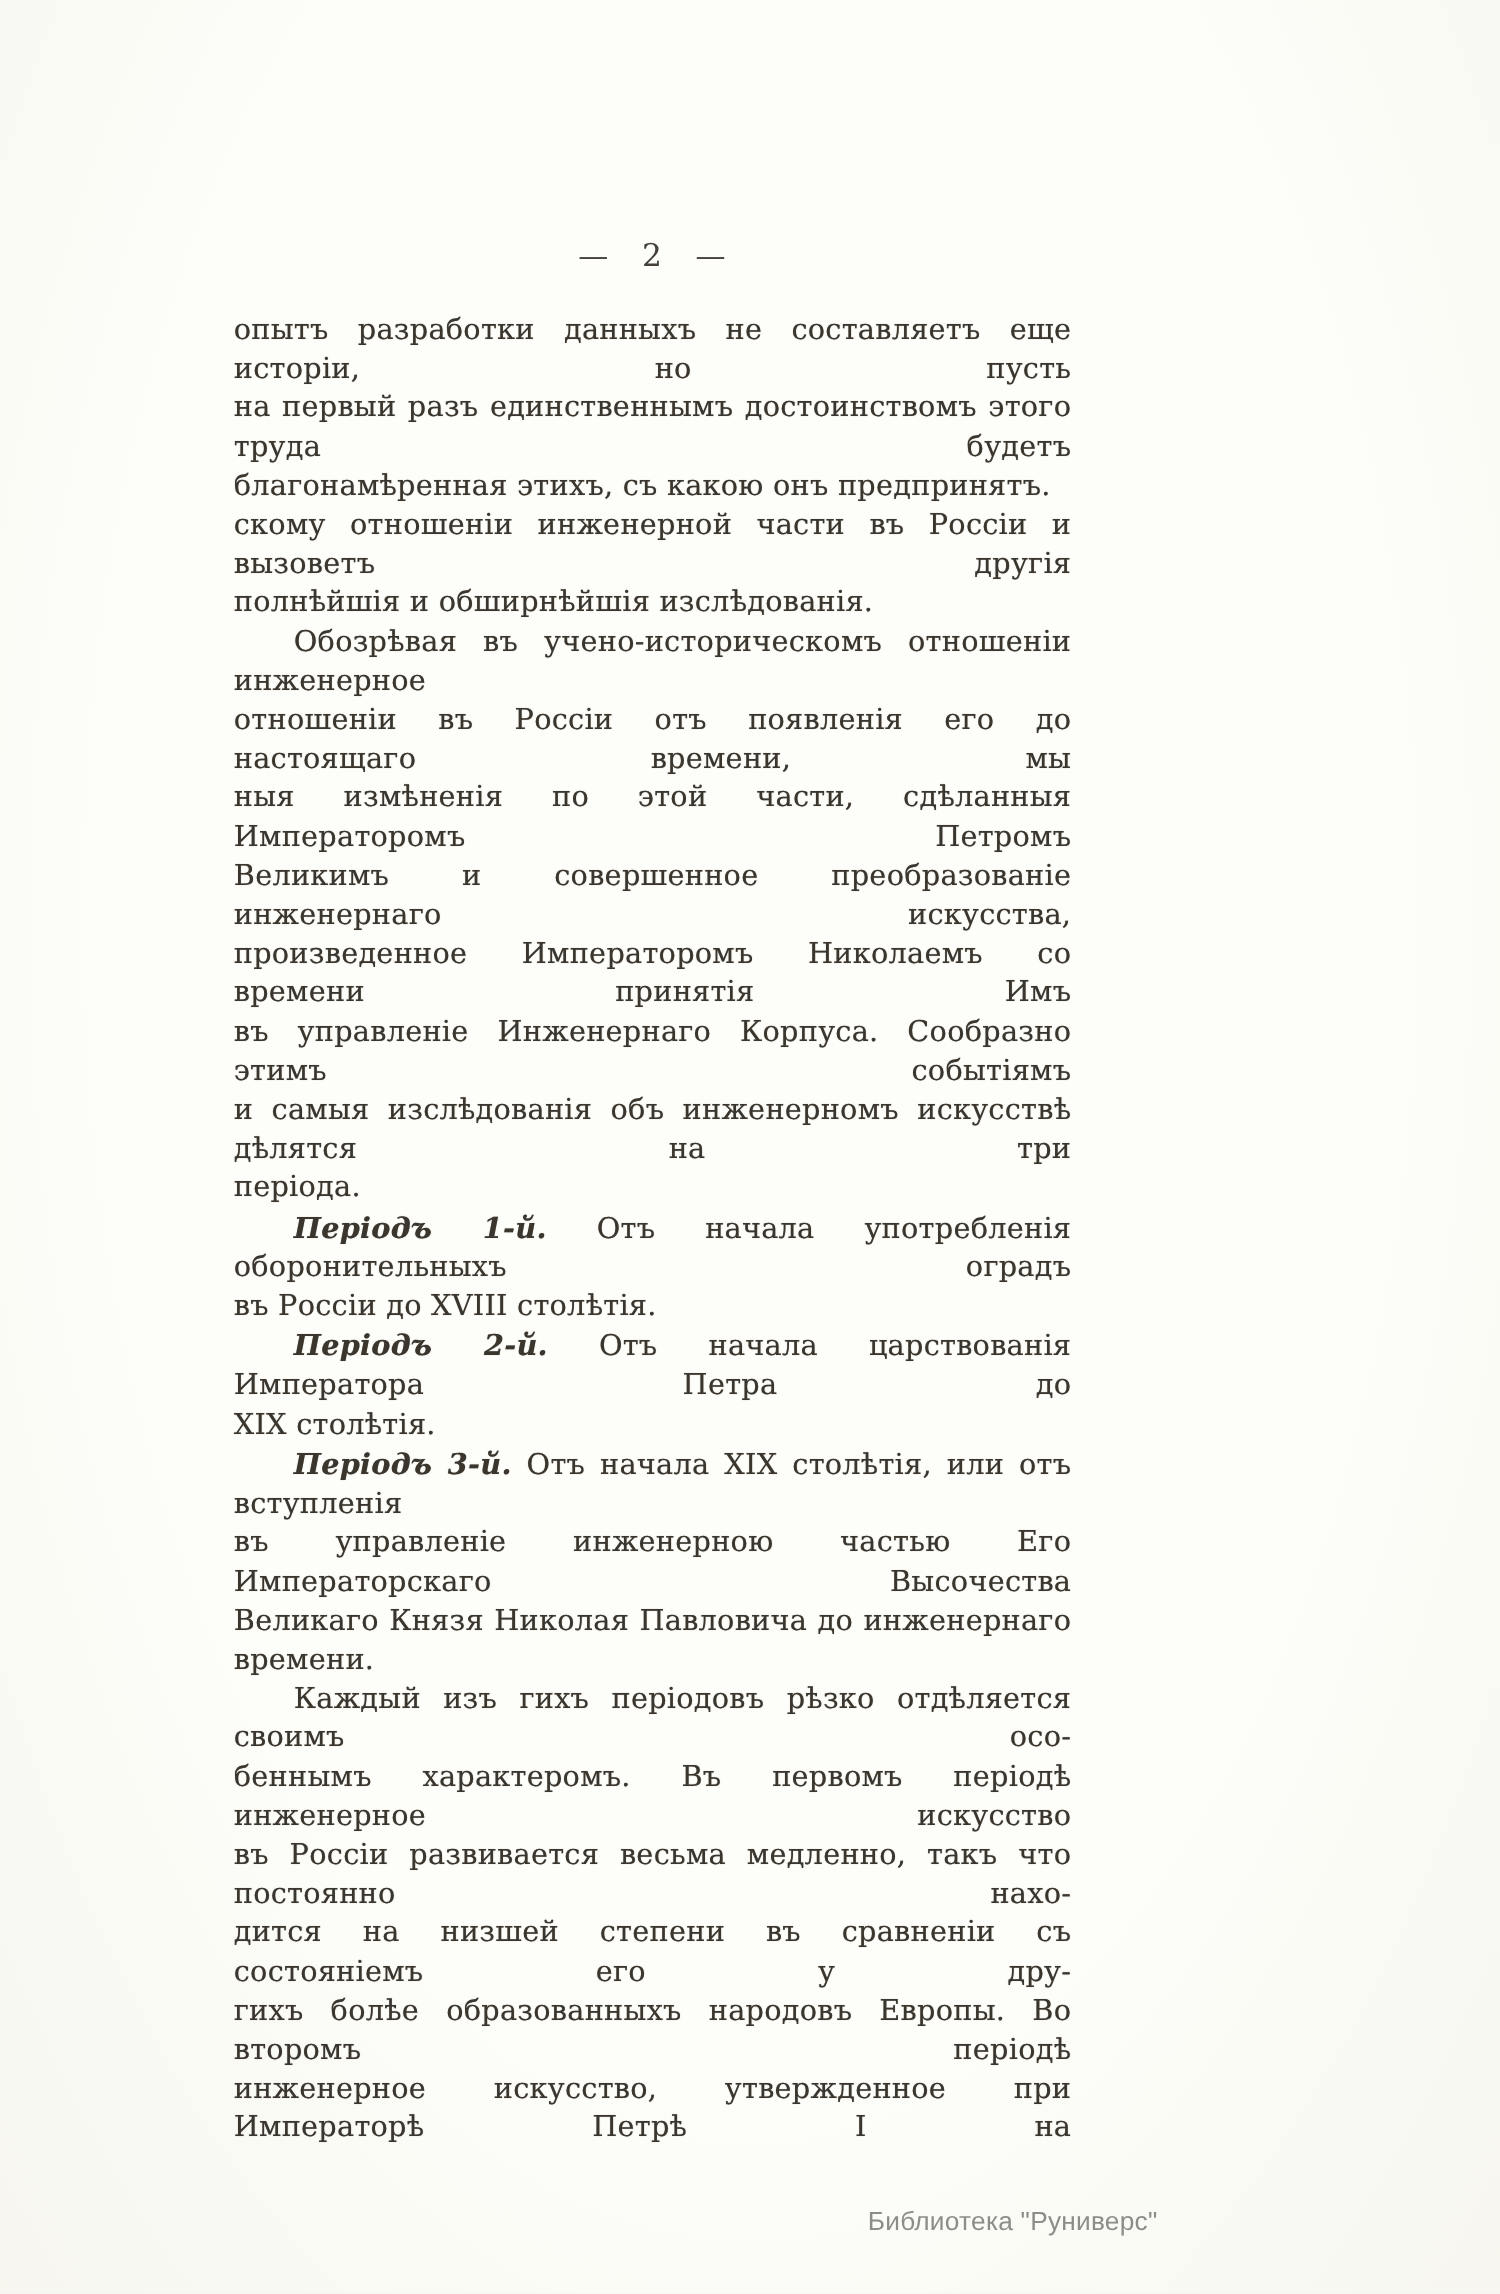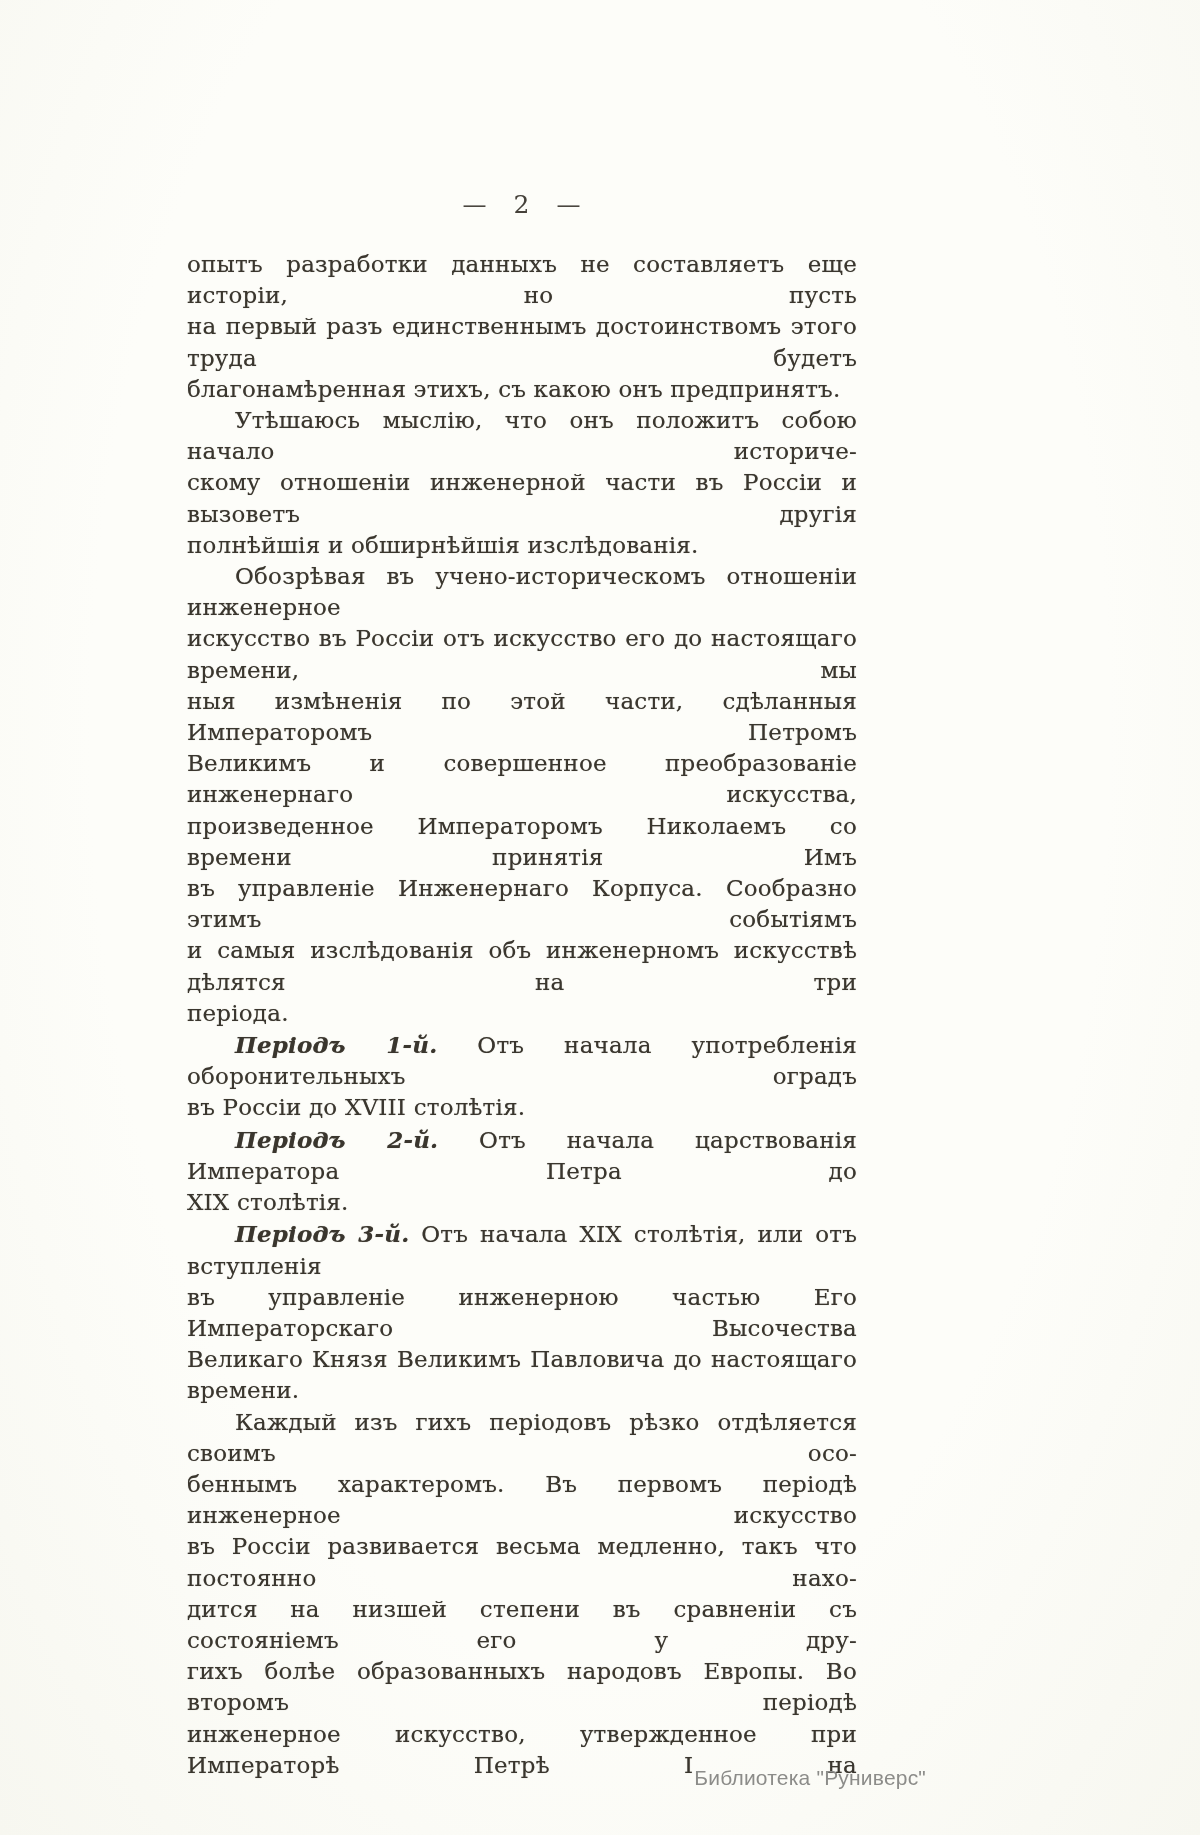--- a/index.html
+++ b/index.html
@@ -78,38 +78,37 @@
 <div class="scan-page">
 
   <div class="page-number">
     <span class="dash">—</span><span class="num">2</span><span class="dash">—</span>
   </div>
 
   <div class="text-block">
       <div class="line">опытъ разработки данныхъ не составляетъ еще исторіи, но пусть</div>
       <div class="line">на первый разъ единственнымъ достоинствомъ этого труда будетъ</div>
       <div class="line last">благонамѣренная этихъ, съ какою онъ предпринятъ.</div>
-      <div class="line indent">Утѣшаюсь мыслію, что онъ положитъ собою начало историче-</div>
       <div class="line">скому отношеніи инженерной части въ Россіи и вызоветъ другія</div>
       <div class="line last">полнѣйшія и обширнѣйшія изслѣдованія.</div>
       <div class="line indent">Обозрѣвая въ учено-историческомъ отношеніи инженерное</div>
-      <div class="line">искусство въ Россіи отъ искусство его до настоящаго времени, мы</div>
+      <div class="line">отношеніи въ Россіи отъ появленія его до настоящаго времени, мы</div>
       <div class="line">ныя измѣненія по этой части, сдѣланныя Императоромъ Петромъ</div>
       <div class="line">Великимъ и совершенное преобразованіе инженернаго искусства,</div>
       <div class="line">произведенное Императоромъ Николаемъ со времени принятія Имъ</div>
       <div class="line">въ управленіе Инженернаго Корпуса. Сообразно этимъ событіямъ</div>
       <div class="line">и самыя изслѣдованія объ инженерномъ искусствѣ дѣлятся на три</div>
       <div class="line last">періода.</div>
       <div class="line indent"><span class="lead">Періодъ 1-й.</span> Отъ начала употребленія оборонительныхъ оградъ</div>
       <div class="line last">въ Россіи до XVIII столѣтія.</div>
       <div class="line indent"><span class="lead">Періодъ 2-й.</span> Отъ начала царствованія Императора Петра до</div>
       <div class="line last">XIX столѣтія.</div>
       <div class="line indent"><span class="lead">Періодъ 3-й.</span> Отъ начала XIX столѣтія, или отъ вступленія</div>
       <div class="line">въ управленіе инженерною частью Его Императорскаго Высочества</div>
-      <div class="line last">Великаго Князя Великимъ Павловича до настоящаго времени.</div>
+      <div class="line last">Великаго Князя Николая Павловича до инженернаго времени.</div>
       <div class="line indent">Каждый изъ гихъ періодовъ рѣзко отдѣляется своимъ осо-</div>
       <div class="line">беннымъ характеромъ. Въ первомъ періодѣ инженерное искусство</div>
       <div class="line">въ Россіи развивается весьма медленно, такъ что постоянно нахо-</div>
       <div class="line">дится на низшей степени въ сравненіи съ состояніемъ его у дру-</div>
       <div class="line">гихъ болѣе образованныхъ народовъ Европы. Во второмъ періодѣ</div>
       <div class="line">инженерное искусство, утвержденное при Императорѣ Петрѣ I на</div>
     </div>
 
   <div class="watermark">Библиотека "Руниверс"</div>
 

